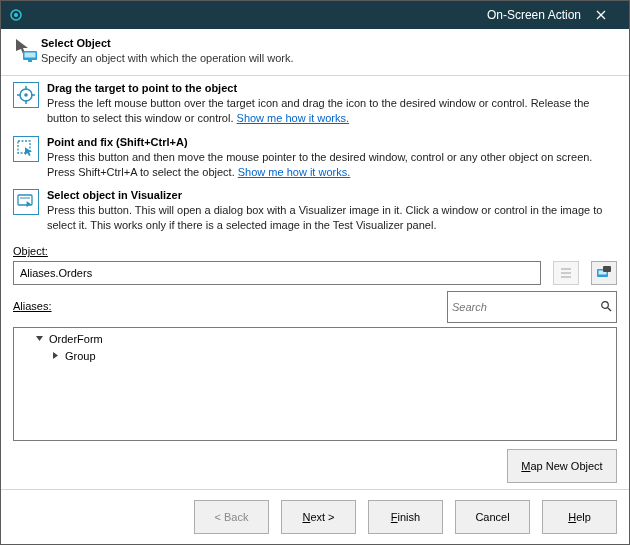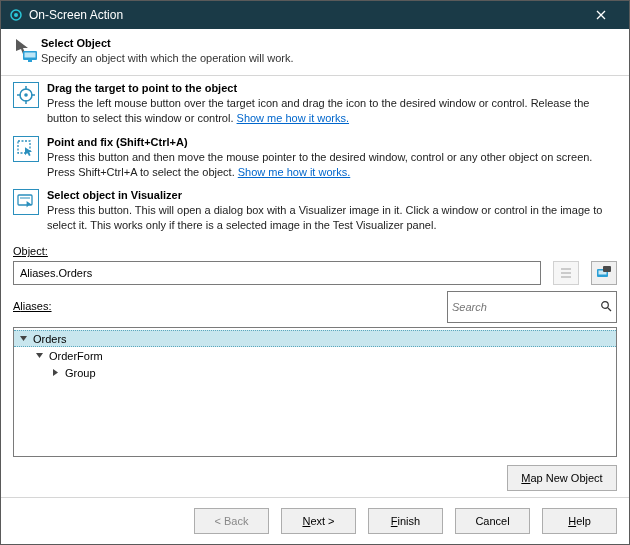--- a/index.html
+++ b/index.html
@@ -1,20 +1,20 @@
 <!DOCTYPE html>
 <html><head>
 <meta charset="utf-8">
 <style>
   * { box-sizing: border-box; margin: 0; padding: 0; }
   body { font-family: "Segoe UI", Tahoma, sans-serif; font-size: 11px; color: #000; background: #fff; }
   .window { width: 630px; height: 545px; border: 1px solid #5a5a5a; display: flex; flex-direction: column; }
   .titlebar { background: #1a3a47; color: #fff; height: 28px; display: flex; align-items: center; padding: 0 8px; }
   .titlebar .title-icon { width: 14px; height: 14px; margin-right: 6px; }
-  .titlebar .title { flex: 1; font-size: 12px; }
+  .titlebar .title { flex: 1; font-size: 12px; text-align: right; }
   .titlebar .close { width: 40px; height: 28px; display: flex; align-items: center; justify-content: center; cursor: pointer; }
   .titlebar .close svg { width: 10px; height: 10px; }
   .header { display: flex; padding: 8px 24px 10px 12px; border-bottom: 1px solid #d6d6d6; }
   .header-icon { width: 28px; flex-shrink: 0; }
   .header-text h1 { font-size: 11px; font-weight: bold; margin-bottom: 3px; }
   .header-text p { font-size: 11px; color: #333; }
   .methods { padding: 6px 12px 0 12px; }
   .method { display: flex; margin-bottom: 10px; }
   .method-icon { width: 26px; height: 26px; border: 1px solid #2a8fbd; background: #fff; margin-right: 8px; flex-shrink: 0; display: flex; align-items: center; justify-content: center; }
   .method-text h2 { font-size: 11px; font-weight: bold; margin-bottom: 2px; }
@@ -30,21 +30,21 @@
   .alias-header { display: flex; align-items: center; justify-content: space-between; margin-bottom: 4px; gap: 24px; }
   .search-box { width: 170px; height: 32px; border: 1px solid #7a7a7a; display: flex; align-items: center; padding: 0 4px; }
   .search-box input { flex: 1; border: none; outline: none; font-size: 11px; font-style: italic; color: #555; }
   .search-box .mag { width: 12px; }
   .tree { flex: 1; border: 1px solid #7a7a7a; background: #fff; overflow: auto; padding: 2px 0; min-height: 0; }
   .tree-row { display: flex; align-items: center; height: 17px; padding-left: 4px; cursor: pointer; position: relative; }
   .tree-row.selected { background: #c8e6ee; border-top: 1px dotted #5aa7bd; border-bottom: 1px dotted #5aa7bd; }
   .toggle { width: 11px; height: 11px; display: inline-flex; align-items: center; justify-content: center; margin-right: 4px; flex-shrink:0; }
   .node-label { font-size: 11px; }
   .map-row { padding: 8px 0 6px 0; text-align: right; }
-  .btn { min-width: 75px; height: 26px; border: 1px solid #adadad; background: #f0f0f0; font-size: 11px; padding: 0 10px; cursor: pointer; }
+  .btn { min-width: 75px; height: 34px; border: 1px solid #adadad; background: #f0f0f0; font-size: 11px; padding: 0 10px; cursor: pointer; }
   .btn.disabled { color: #888; cursor: default; }
   .footer { border-top: 1px solid #d6d6d6; padding: 10px 12px; display: flex; justify-content: flex-end; gap: 12px; }
   .footer .btn { min-width: 75px; }
   u.accel { text-decoration: underline; }
 </style>
 </head>
 <body>
 
 <div class="window">
 
@@ -146,28 +146,20 @@
         <span class="mag">
           <svg width="12" height="12" viewBox="0 0 12 12">
               <circle cx="5" cy="5" r="3.3" fill="none" stroke="#333" stroke-width="1.2"></circle>
               <path d="M8 8 L11 11" stroke="#333" stroke-width="1.2"></path>
             </svg>
         </span>
       </div>
     </div>
 
     <div class="tree">
-      <div class="tree-row selected" style="padding-left:4px">
-        <span class="toggle">
-            <svg width="9" height="9" viewBox="0 0 9 9">
-              <path d="M1 2 L8 2 L4.5 7 Z" fill="#444"></path>
-            </svg>
-          </span>
-        <span class="node-label">Orders</span>
-      </div>
       <div class="tree-row" style="padding-left:20px">
         <span class="toggle">
             <svg width="9" height="9" viewBox="0 0 9 9">
               <path d="M1 2 L8 2 L4.5 7 Z" fill="#444"></path>
             </svg>
           </span>
         <span class="node-label">OrderForm</span>
       </div>
       <div class="tree-row" style="padding-left:36px">
         <span class="toggle">

